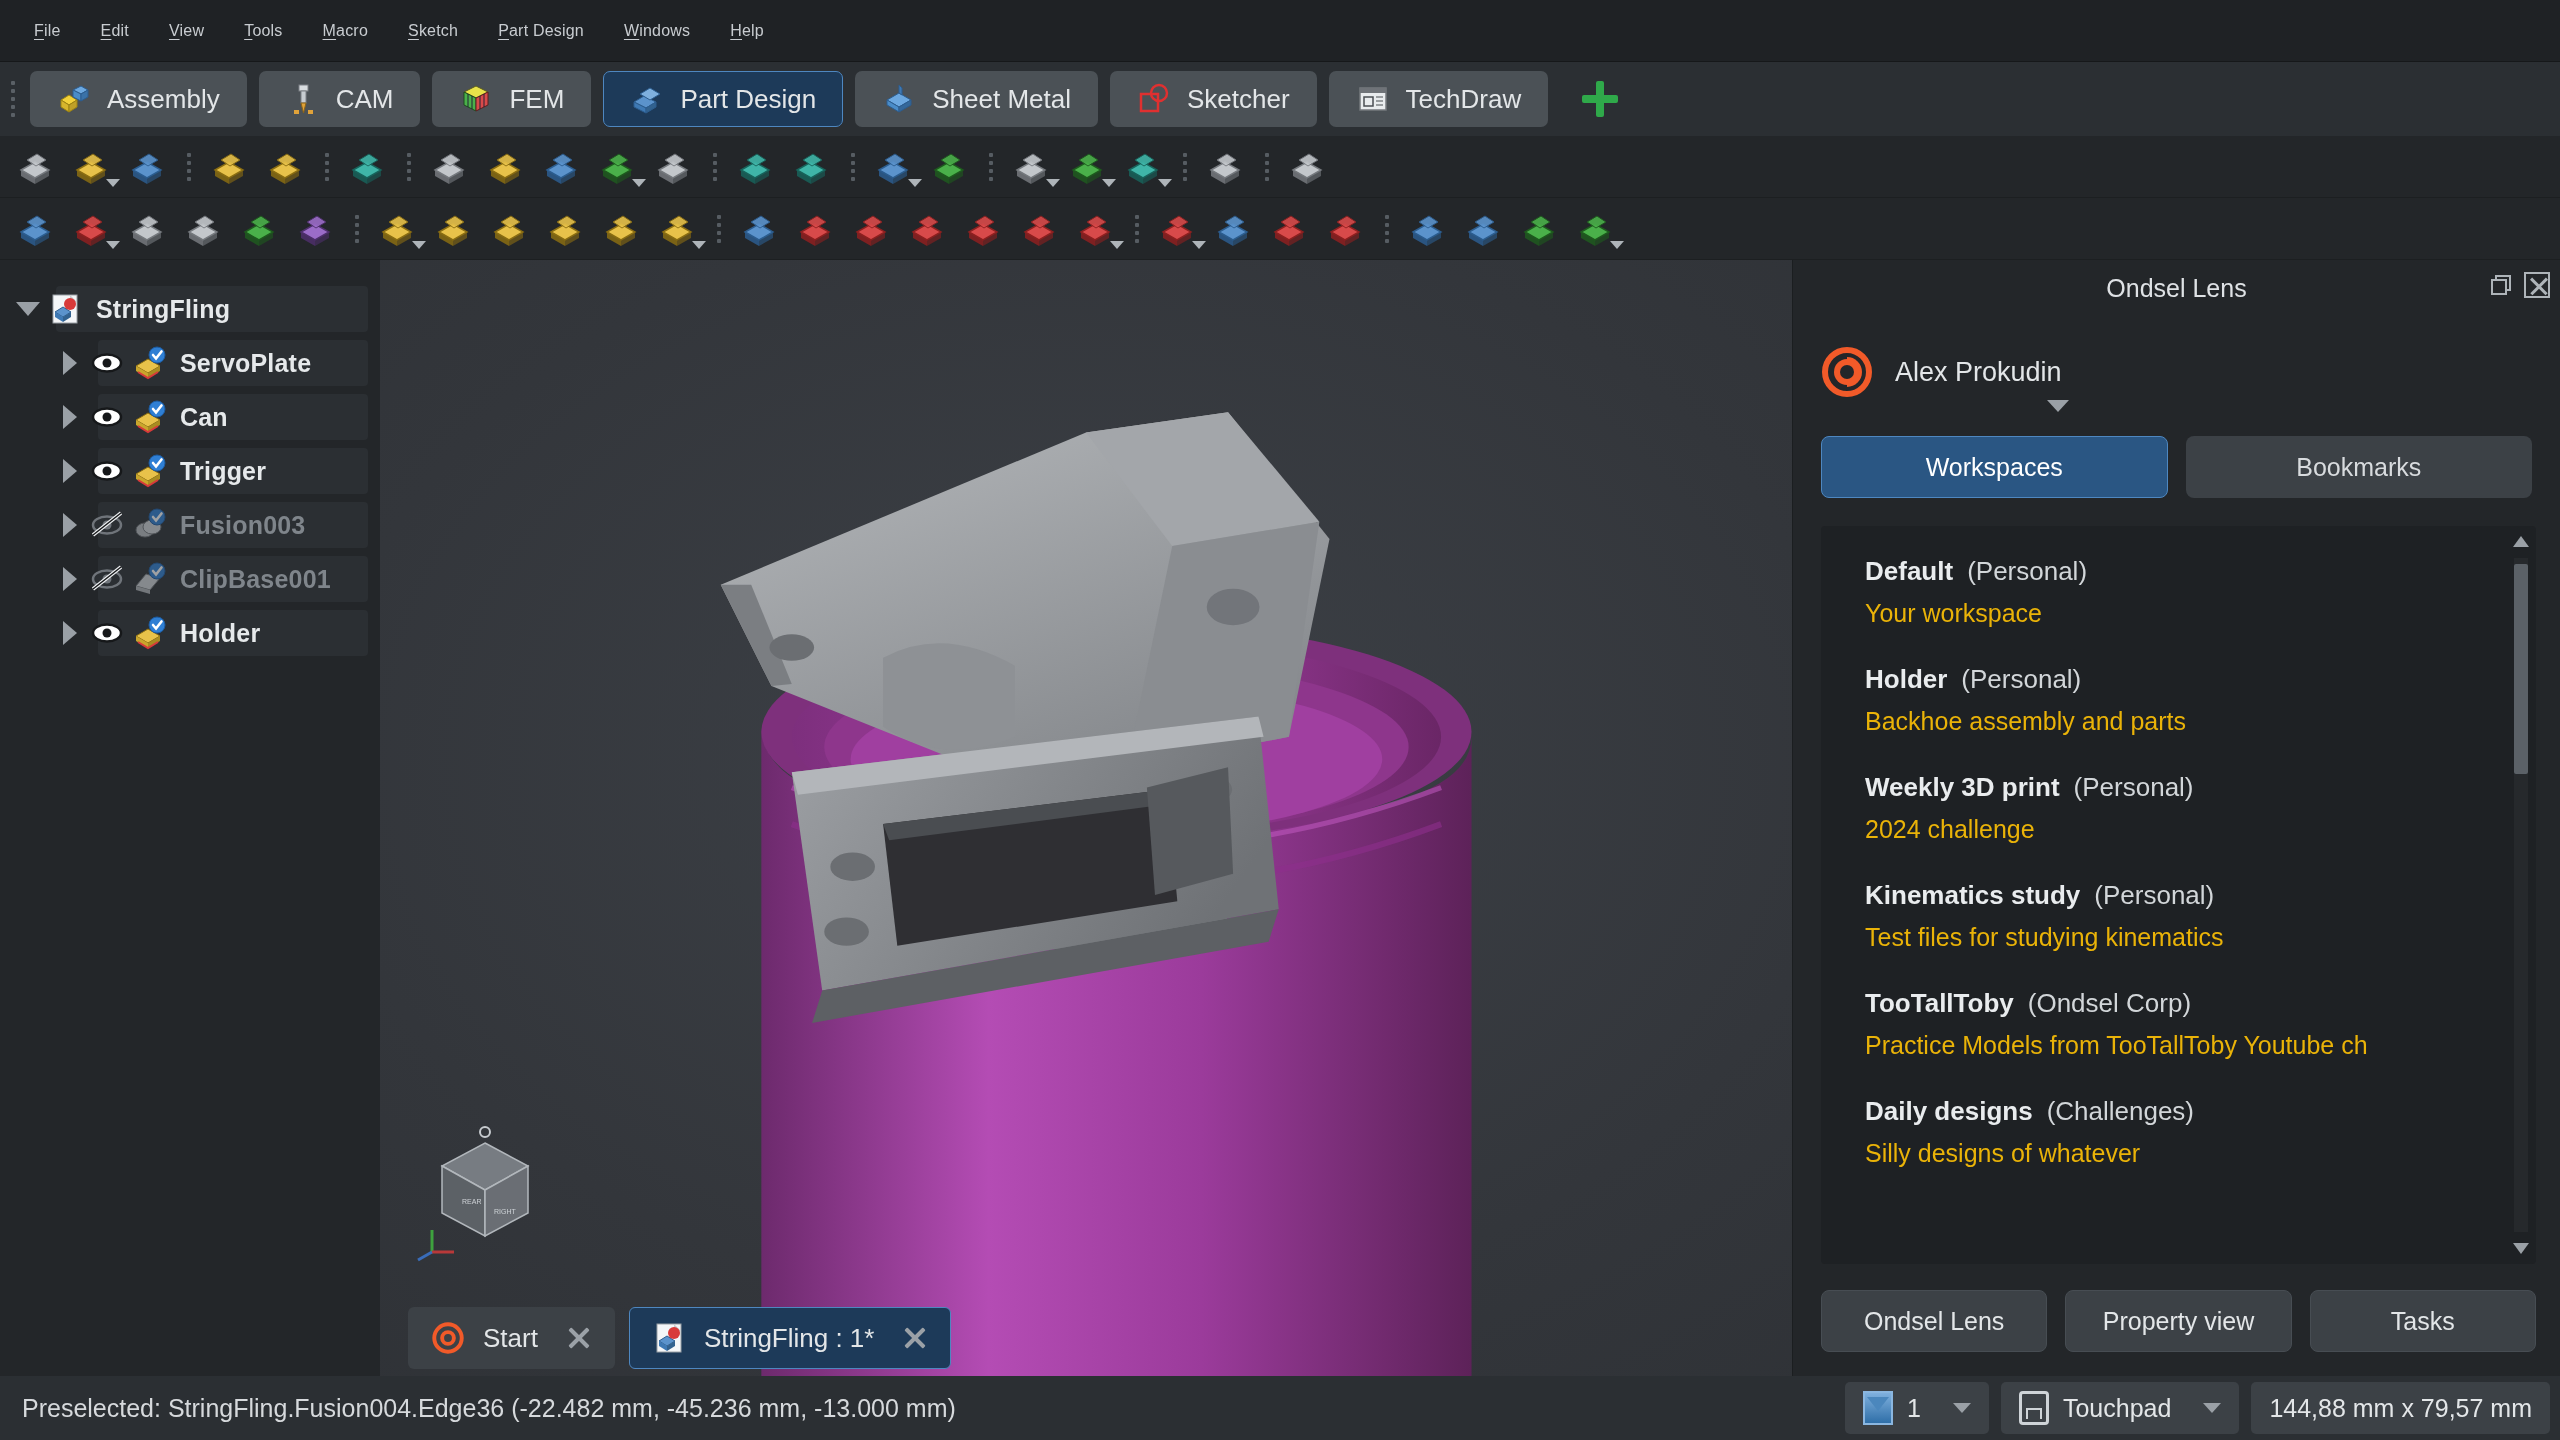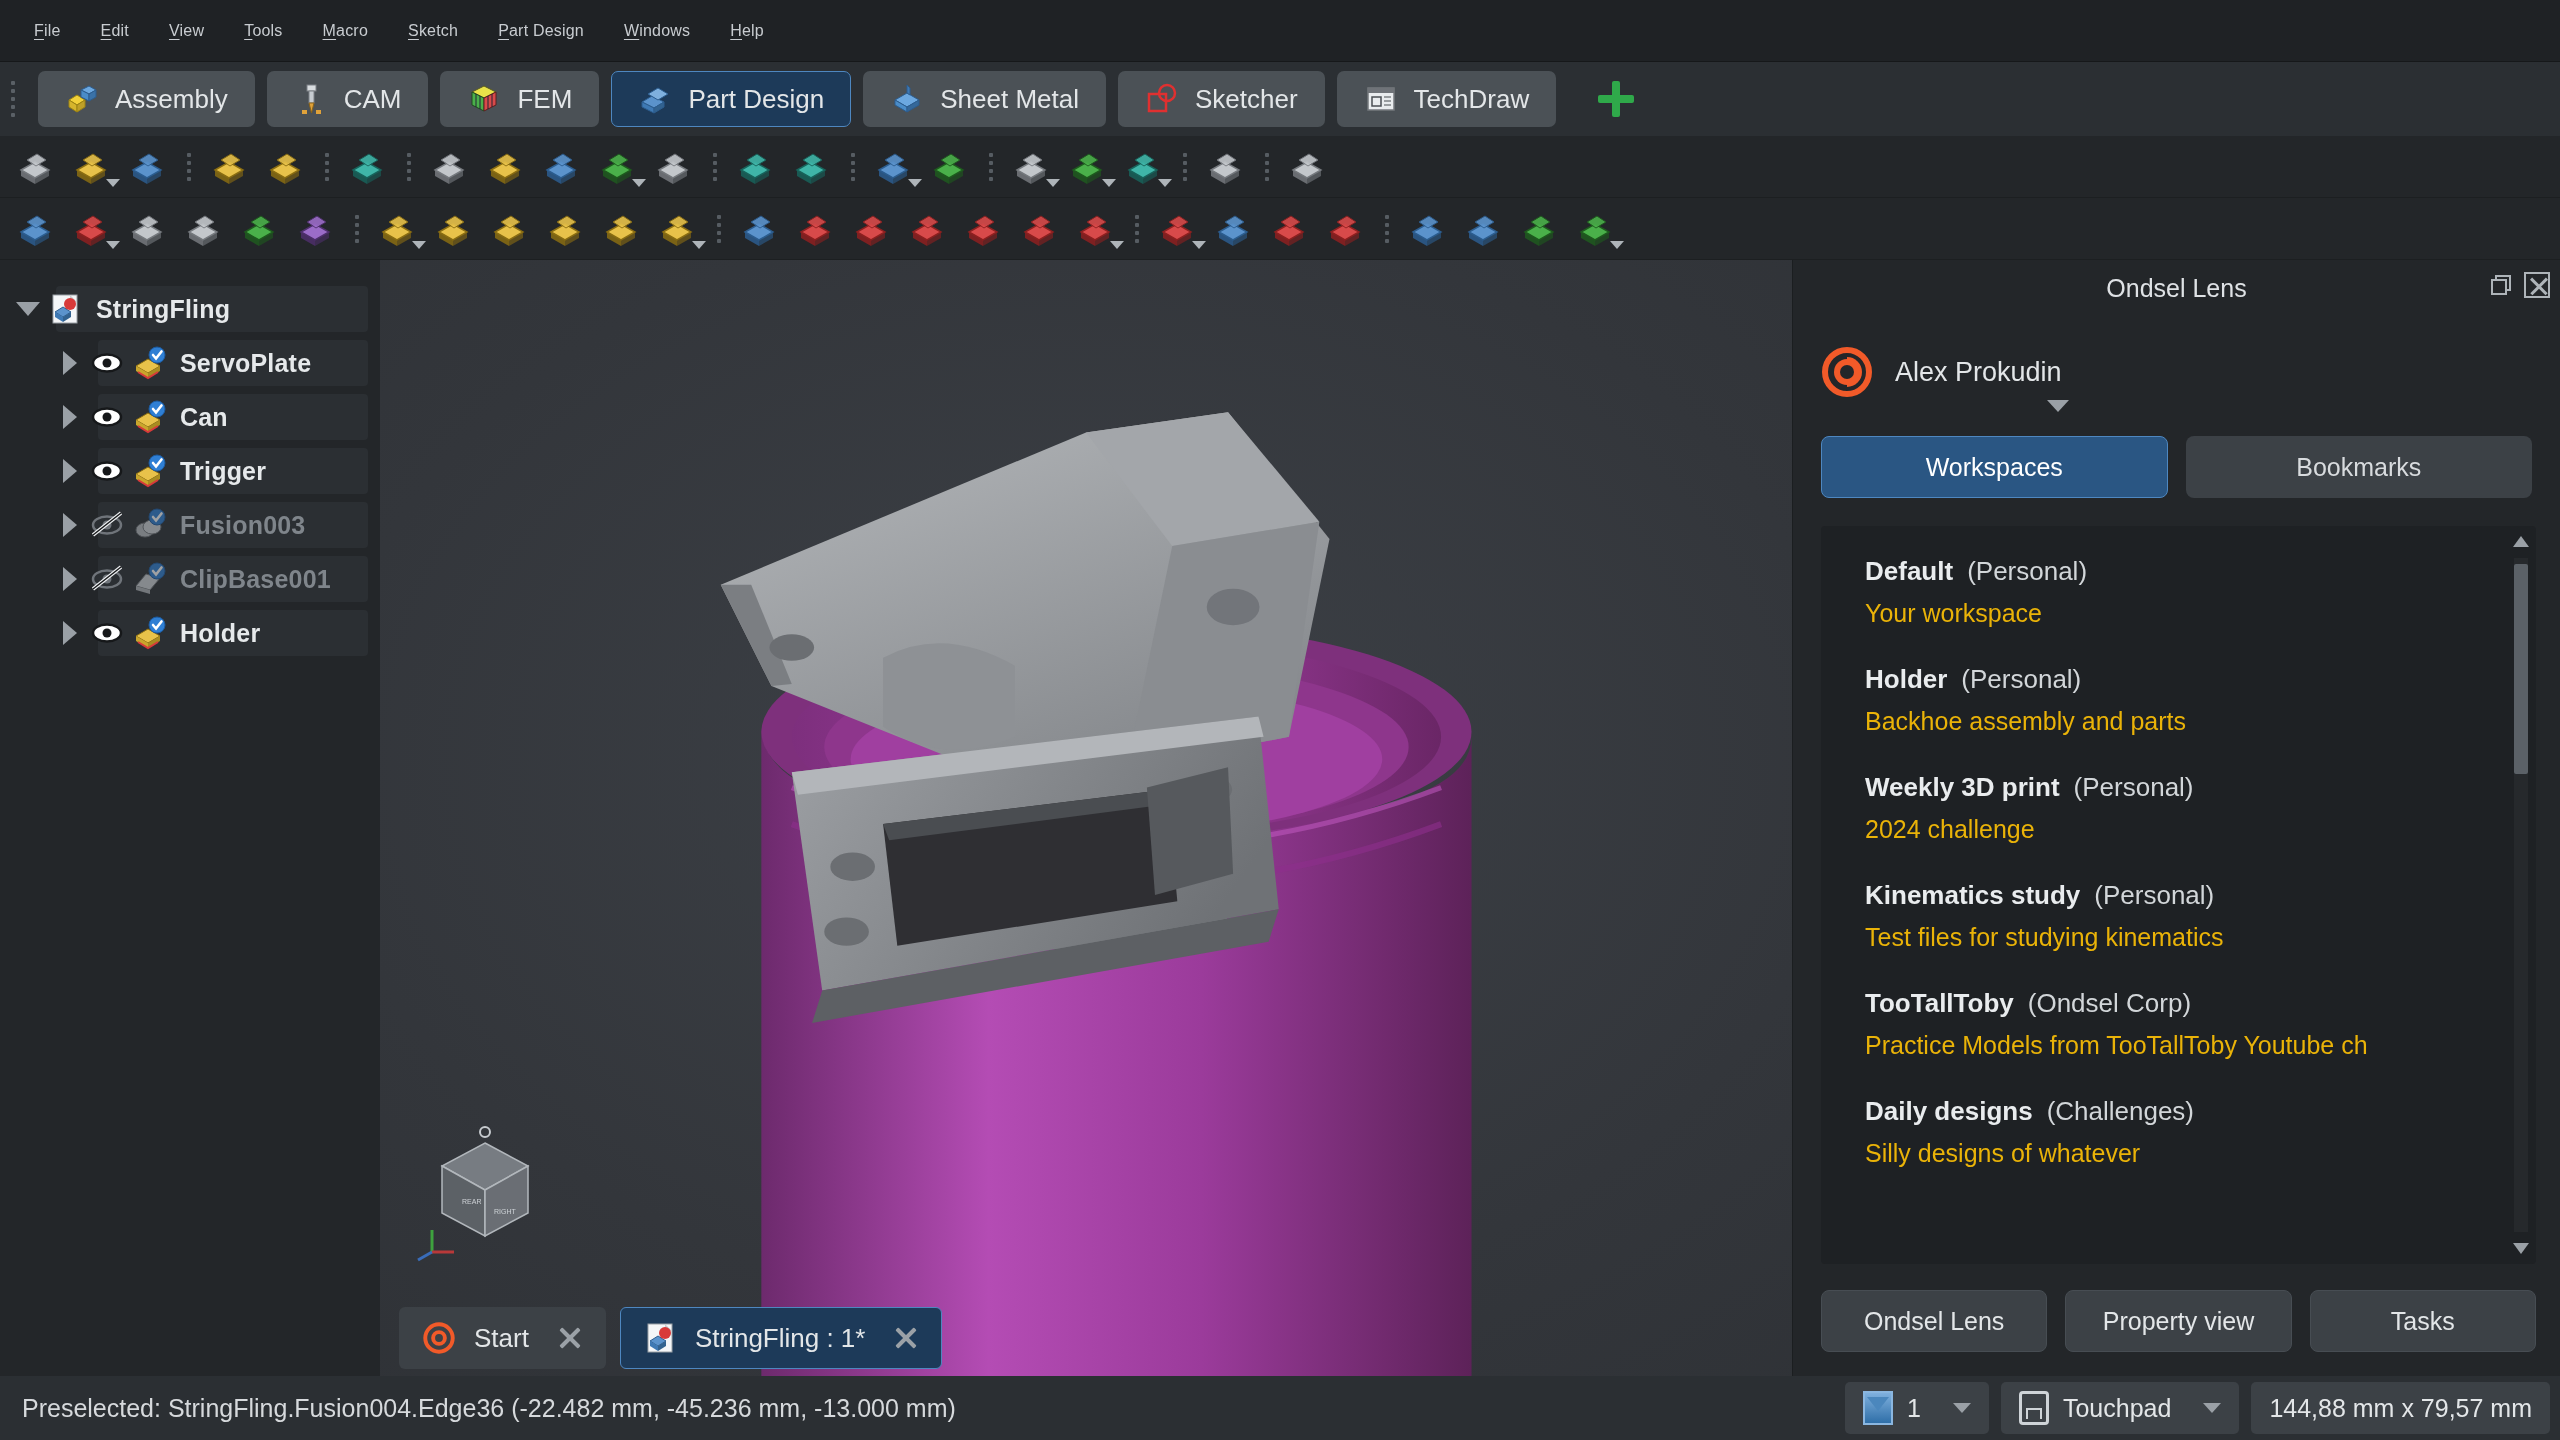--- a/index.html
+++ b/index.html
@@ -19,21 +19,21 @@
   }
   .menu-item {
     color: #c8ccd0; font-size: 16px; padding: 6px 20px; letter-spacing: .2px;
     cursor: default; white-space: nowrap;
   }
   .menu-item u { text-decoration: underline; text-underline-offset: 3px; }
 
   
   .wb-bar {
     height: 74px; background: #2b2f33; display: flex; align-items: center;
-    padding-left: 6px; flex: none; gap: 12px;
+    padding-left: 6px; flex: none; gap: 4px;
   }
   .grip { width: 14px; height: 46px; display: flex; flex-direction: column;
           justify-content: center; align-items: center; gap: 4px; flex: none; margin-right: 6px;}
   .grip i { display: block; width: 4px; height: 4px; background: #5a6066; border-radius: 1px; }
   .wb-tab {
     display: flex; align-items: center; gap: 16px;
     height: 56px; padding: 0 26px; margin-right: 12px;
     background: #4b5156; border-radius: 7px; color: #e3e6e8; font-size: 26px;
     border: 1px solid transparent; white-space: nowrap; cursor: pointer;
   }
@@ -158,21 +158,21 @@
   .lens-btnrow { display: flex; gap: 18px; padding: 26px 24px 24px 28px; }
   .lens-btn {
     flex: 1; height: 62px; border-radius: 8px; background: #3c4146; color: #e3e6e8;
     font-size: 25px; display: flex; align-items: center; justify-content: center;
     cursor: pointer; border: 1px solid #474d53;
   }
 
   
   .doctabs {
     position: absolute; left: 0; bottom: 0; height: 76px; width: 1900px;
-    display: flex; align-items: center; gap: 14px; padding-left: 19px;
+    display: flex; align-items: center; gap: 14px; padding-left: 28px;
     background: transparent; z-index: 5;
   }
   .doctab {
     display: flex; align-items: center; gap: 18px; height: 62px; padding: 0 22px;
     border-radius: 6px; background: #3c4146; color: #e3e6e8; font-size: 26px;
     border: 1px solid transparent; cursor: pointer;
   }
   .doctab.active { background: #1d3a59; border-color: #4e87c0; }
   .doctab .x { width: 26px; height: 26px; position: relative; margin-left: 10px; cursor: pointer;}
   .doctab .x:before, .doctab .x:after {

